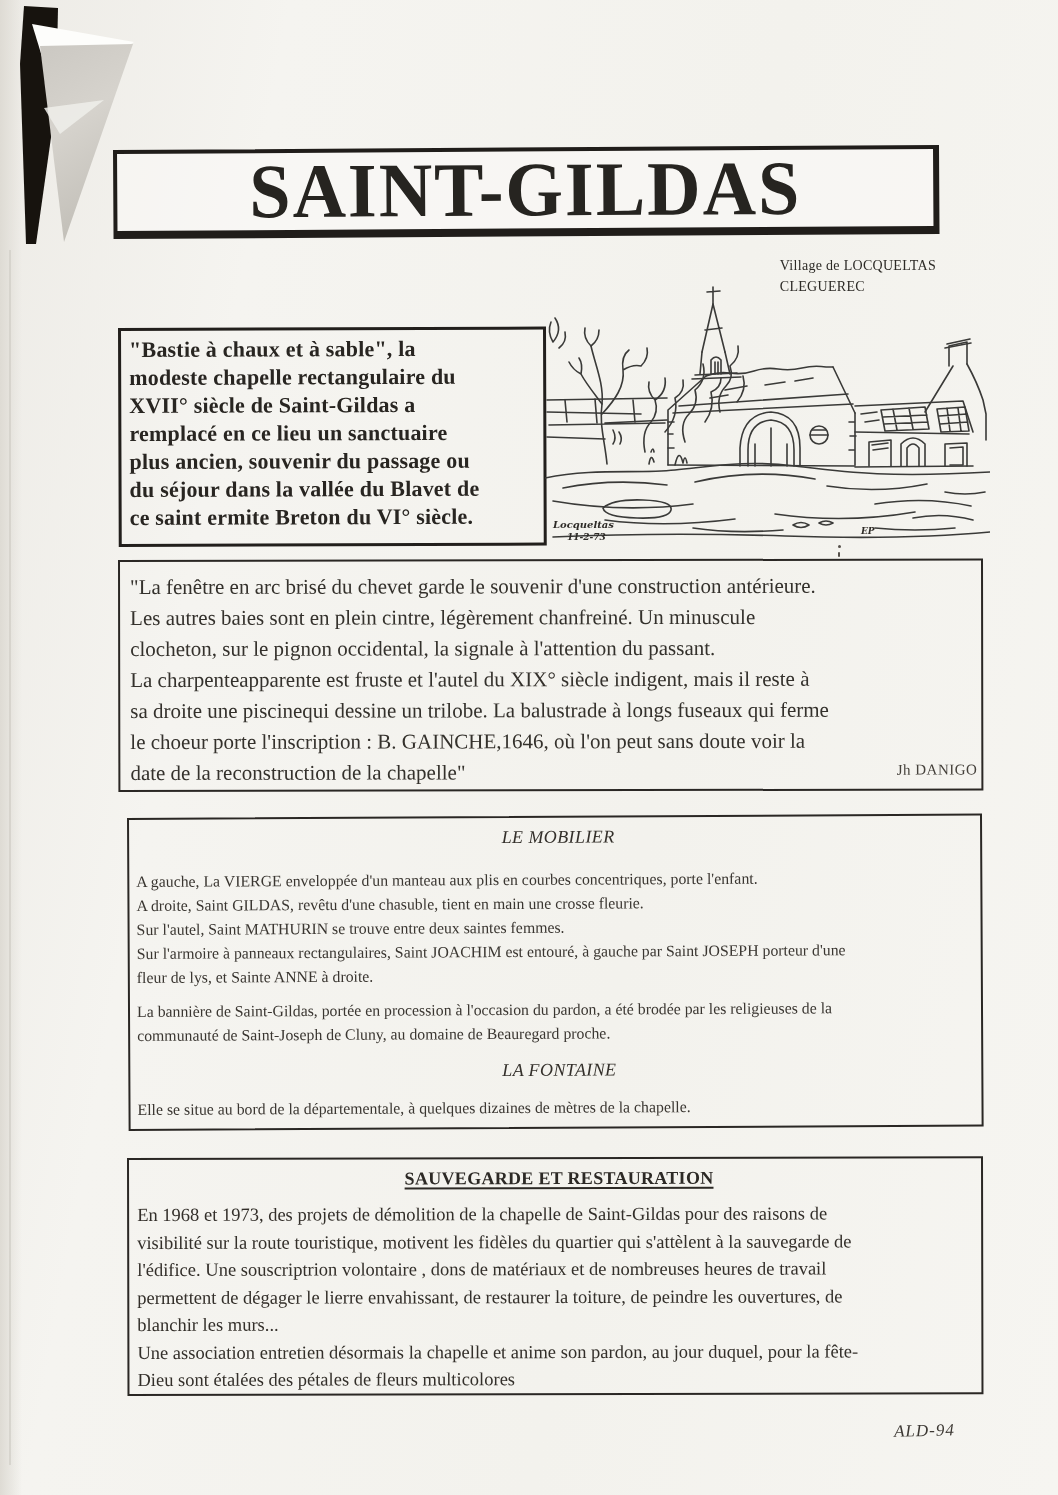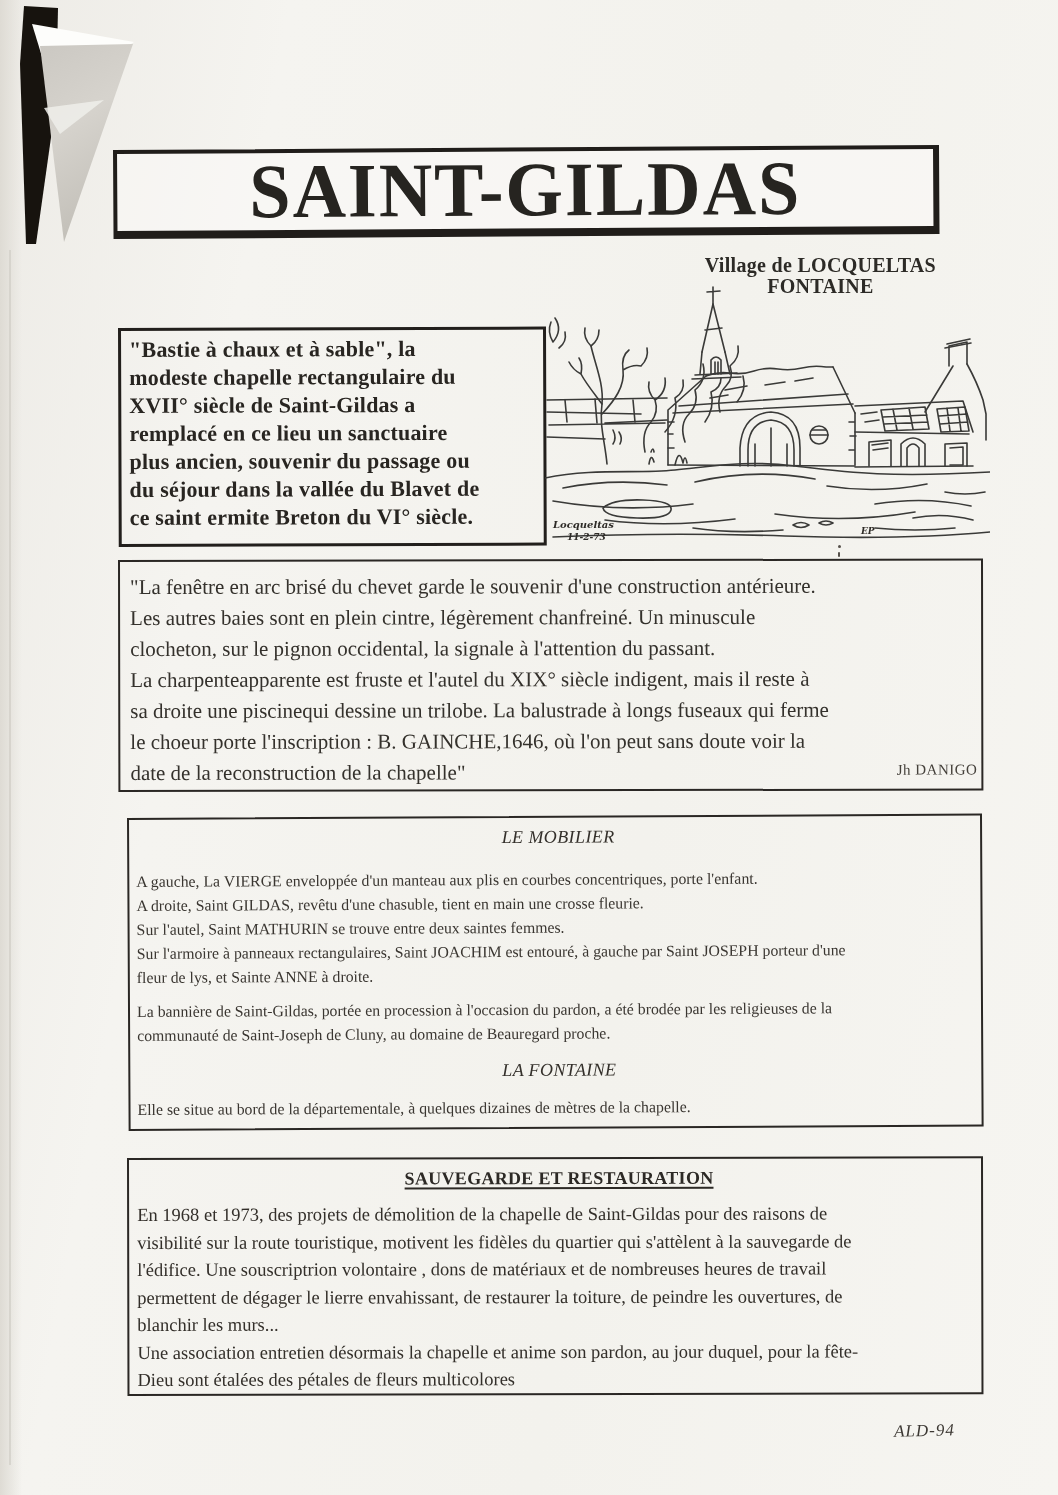--- a/index.html
+++ b/index.html
@@ -19,22 +19,22 @@
     position:absolute;left:113px;top:150px;width:816px;height:77px;
     border:4px solid #201d1a;border-bottom-width:8px;border-right-width:6px;
     transform:rotate(-0.35deg);transform-origin:left top;
     display:flex;align-items:center;justify-content:center;background:rgba(250,249,246,.6);
   }
   .title-text{
     font-size:74px;font-weight:bold;color:#262420;letter-spacing:2px;
     transform:scaleY(1.04);white-space:nowrap;
   }
   .location{
-    position:absolute;right:122px;top:255px;text-align:center;
-    font-weight:bold;font-size:20px;color:#2c2a26;line-height:21px;letter-spacing:.3px;
+    position:absolute;right:122px;top:255px;text-align:left;
+    font-weight:normal;font-size:14px;color:#2c2a26;line-height:21px;letter-spacing:.3px;
   }
   
   .intro-box{
     position:absolute;left:118px;top:328px;width:408px;height:208px;
     border:3px solid #221f1c;padding:5px 6px 0 8px;
     transform:rotate(-0.2deg);transform-origin:left top;
     font-weight:bold;font-size:22px;line-height:28px;color:#282521;letter-spacing:.2px;
     white-space:nowrap;
   }
   
@@ -102,21 +102,21 @@
   <div class="edge-line"></div>
   <div class="speck" style="left:838px;top:545px;width:3px;height:3px;"></div>
   <div class="speck" style="left:838px;top:552px;width:2px;height:5px;border-radius:1px;"></div>
 
   <div class="title-box">
     <div class="title-text">SAINT-GILDAS</div>
   </div>
 
   <div class="location">
     <div>Village de LOCQUELTAS</div>
-    <div>FONTAINE</div>
+    <div>CLEGUEREC</div>
   </div>
 
   <div class="intro-box">
     <div>"Bastie à chaux et à sable", la</div>
     <div>modeste chapelle rectangulaire du</div>
     <div>XVII° siècle de Saint-Gildas a</div>
     <div>remplacé en ce lieu un sanctuaire</div>
     <div>plus ancien, souvenir du passage ou</div>
     <div>du séjour dans la vallée du Blavet de</div>
     <div>ce saint ermite Breton du VI° siècle.</div>

